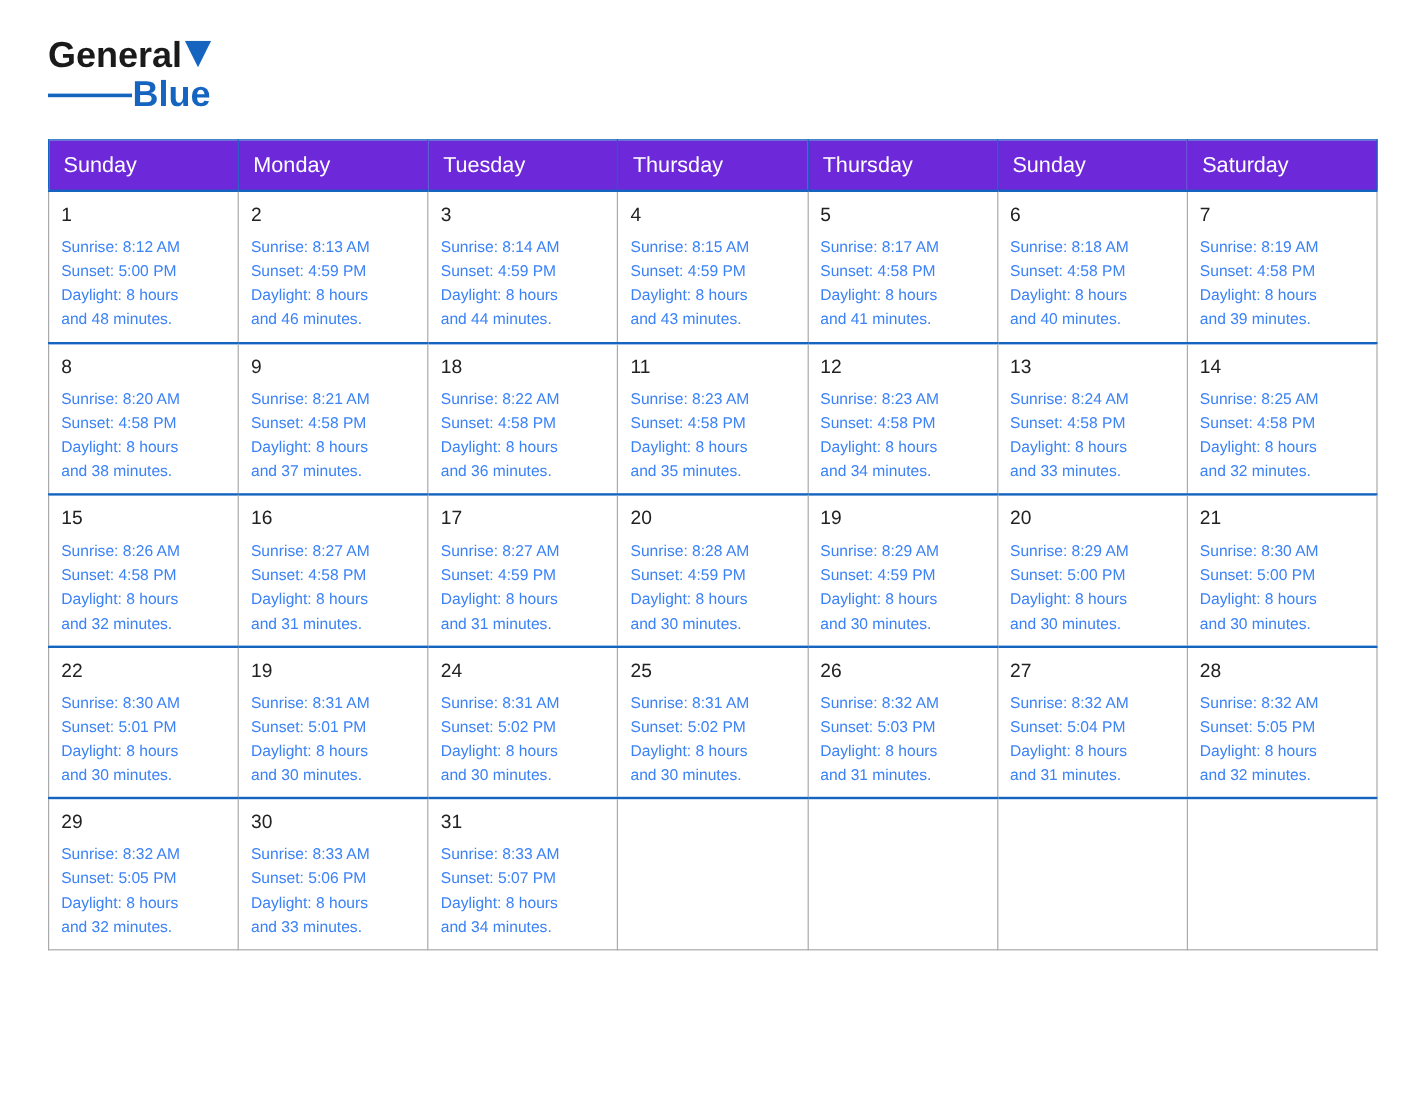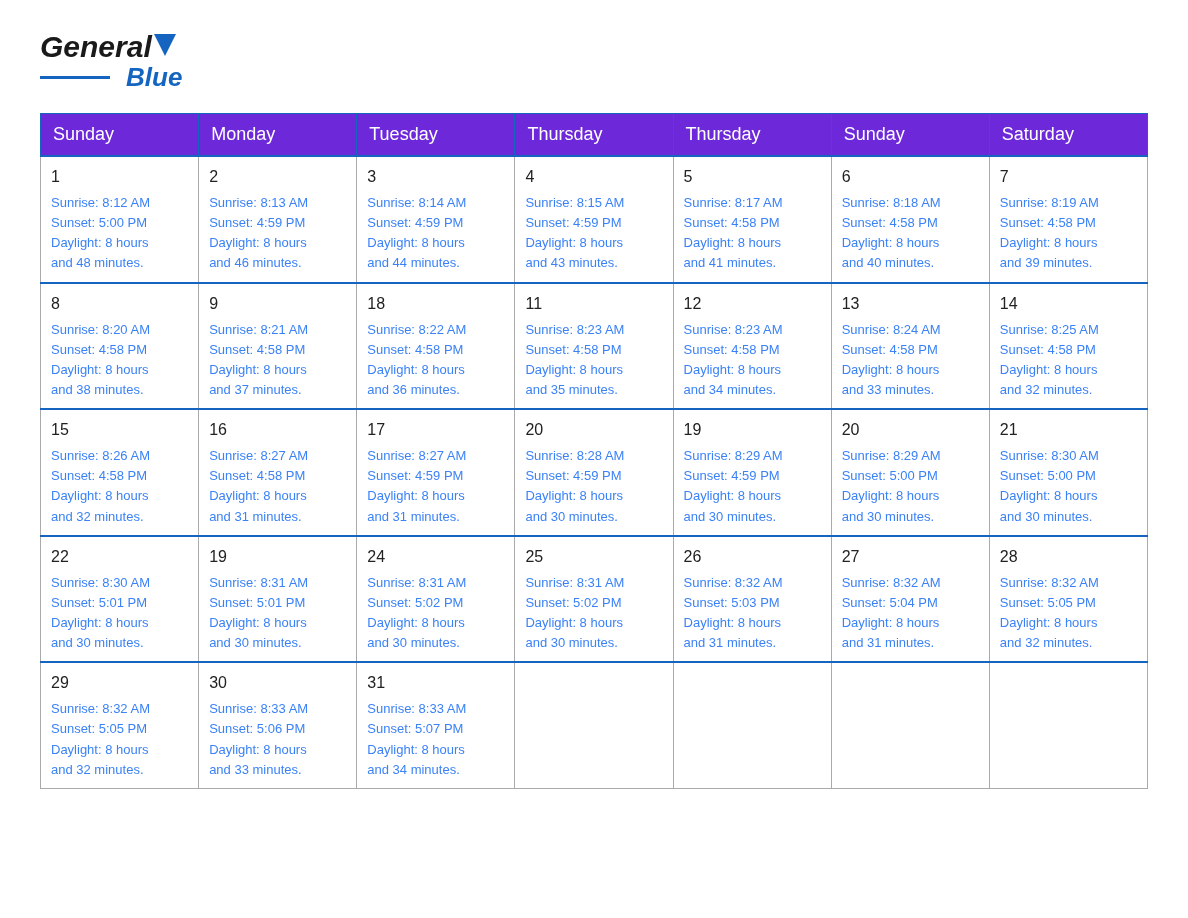--- a/index.html
+++ b/index.html
@@ -12,22 +12,21 @@
     }
     .header {
       display: flex;
       justify-content: space-between;
       align-items: flex-start;
       margin-bottom: 20px;
     }
     .logo {
       display: flex;
       flex-direction: column;
-      align-items: flex-start;
-      font-style: italic;
+      align-items: center;
     }
     .title-area {
       text-align: right;
     }
     .month-title {
       font-size: 52px;
       font-weight: normal;
       color: #1a1a1a;
       line-height: 1.1;
     }
@@ -83,21 +82,21 @@
 <div class="header">
   <div class="logo">
     <div style="display:flex; align-items:center;">
       <span style="font-size:30px; font-weight:bold; color:#1a1a1a;">General</span>
       <svg width="22" height="22" viewBox="0 0 22 22" style="margin-left:2px; margin-top:-4px;">
         <polygon points="0,0 22,0 11,22" fill="#1565c0"></polygon>
       </svg>
     </div>
     <div style="display:flex; align-items:center; margin-top:-2px;">
       <div style="width:70px; height:3px; background:#1565c0;"></div>
-      <span style="font-size:26px; font-weight:bold; color:#1565c0; margin-left:16px;">Blue</span>
+      <span style="font-size:30px; font-weight:bold; color:#1565c0; margin-left:0;">Blue</span>
     </div>
   </div>
   <div class="title-area">
     <div class="month-title"></div>
     <div class="subtitle"></div>
   </div>
 </div>
 
 <table class="calendar">
   <thead>

